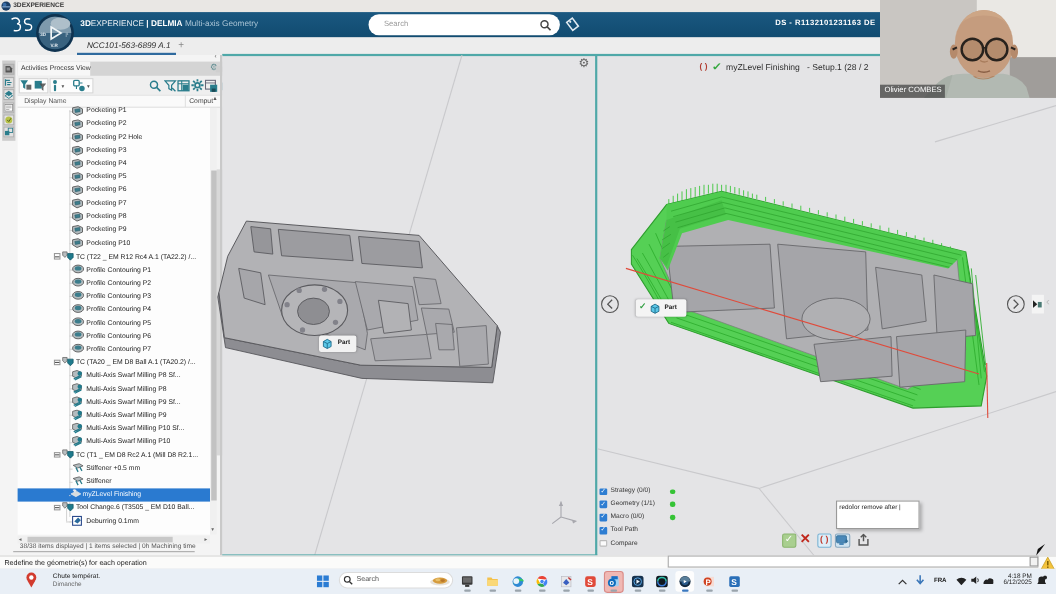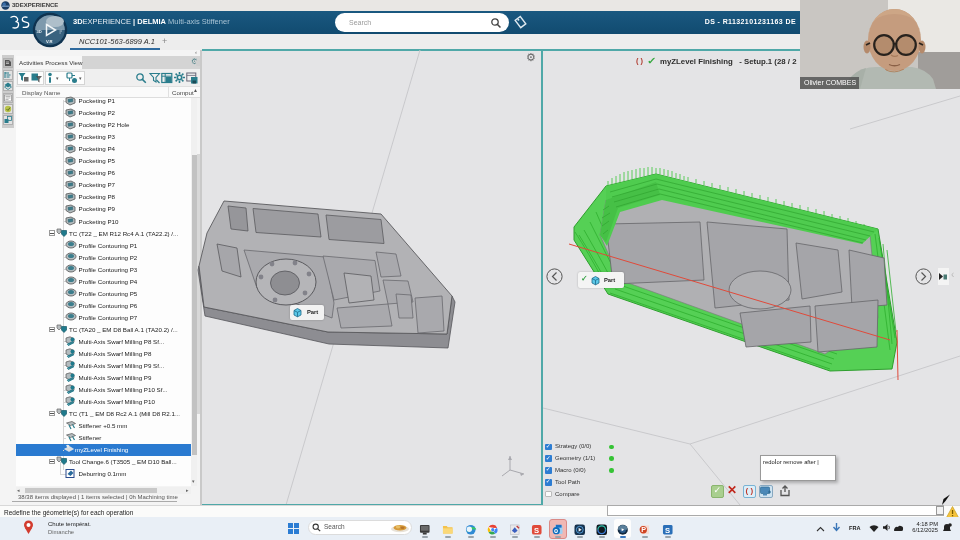--- a/index.html
+++ b/index.html
@@ -21,21 +21,21 @@
     </svg>
   <div class="abs t" style="left:12px;top:2px;font-size:6px;font-weight:bold;color:#3a3a3a;letter-spacing:0px">3DEXPERIENCE</div>
 </div>
 <div class="abs" id="bluebar">
 
   <svg class="abs" style="left:8px;top:4px" width="22" height="15" viewBox="0 0 22 15">
     <path d="M2.5 2.5 q5 -2.5 6.8 0.8 q1.2 2.6 -1.8 3.4 q3.4 0 3 3.4 q-.4 3.8 -6 2.6" fill="none" stroke="#fff" stroke-width="1.3"></path>
     <path d="M19.5 2.3 q-5.2 -1.2 -5.2 2.2 q0 2.2 3.4 2.6 q3.5 .4 3 3 q-.5 3 -6 2.2" fill="none" stroke="#fff" stroke-width="1.3"></path>
   </svg>
 
-  <div class="abs t" style="left:73px;top:6px;font-size:7.5px;color:#fff"><b>3D</b><span style="color:#e8eef3">EXPERIENCE</span>&nbsp;<b style="color:#fff">|&nbsp;DELMIA</b>&nbsp;<span style="color:#a8c3d4">Multi-axis Stiffener</span></div>
+  <div class="abs t" style="left:73px;top:6px;font-size:7.5px;color:#fff"><b>3D</b><span style="color:#e8eef3">EXPERIENCE</span>&nbsp;<b style="color:#fff">|&nbsp;DELMIA</b>&nbsp;<span style="color:#a8c3d4">Multi-axis Geometry</span></div>
 
   <div class="abs" style="left:335px;top:2px;width:174px;height:18.5px;background:#fff;border-radius:10px;"></div>
   <div class="abs t" style="left:349px;top:7.5px;font-size:7px;color:#999">Search</div>
   <svg class="abs" style="left:490px;top:5.5px" width="12" height="12" viewBox="0 0 12 12">
       <circle cx="5" cy="5" r="3.2" fill="none" stroke="#444" stroke-width="1.3"></circle>
       <path d="M7.5 7.5 L10.5 10.5" stroke="#444" stroke-width="1.5"></path>
     </svg>
   <svg class="abs" style="left:513px;top:4px" width="15" height="15" viewBox="0 0 15 15">
       <path d="M2 6 L6.5 1.5 L13 8 L8.5 12.5 Z" fill="none" stroke="#dfe9f0" stroke-width="1.4" transform="rotate(8 7 7)"></path>
       <circle cx="5.4" cy="4.8" r="1" fill="#dfe9f0"></circle>
@@ -460,21 +460,21 @@
       <g stroke="#2fa52f" stroke-width="0.7" fill="none">
         <path d="M50 52 L96 39 L314 92 M52 57 L97 44 L310 96 M54 62 L99 49 L306 100 M56 67 L100 54 L303 103"></path>
         <path d="M43 70 L49 66 M42 78 L50 73 M42 86 L49 81 M43 94 L48 90"></path>
       </g>
       <path d="M9 104 L330 200" fill="none" stroke="#e04a3a" stroke-width="1"></path>
       <path d="M337 190 L338 240" fill="none" stroke="#e04a3a" stroke-width="1"></path>
     </svg>
 
   <div class="abs t" style="left:636px;top:6px;font-size:7.5px;color:#b03a2e;font-weight:bold">( )</div>
   <div class="abs t" style="left:647px;top:4.5px;font-size:9.5px;color:#35a83f;font-weight:bold;transform:scaleX(1.2);transform-origin:left">✓</div>
-  <div class="abs t" style="left:660px;top:6.5px;font-size:7.8px;font-weight:bold;color:#2d2d2d">myZLevel Finishing&nbsp;&nbsp; - Setup.1 (28 / 2</div>
+  <div class="abs t" style="left:660px;top:6.5px;font-size:7.8px;font-weight:normal;color:#2d2d2d">myZLevel Finishing&nbsp;&nbsp; - Setup.1 (28 / 2</div>
 
   <svg class="abs" style="left:546px;top:218px" width="17" height="17" viewBox="0 0 17 17">
       <circle cx="8.5" cy="8.5" r="7.6" fill="none" stroke="#555" stroke-width="1"></circle>
       <path d="M10.5 4.5 L6.5 8.5 L10.5 12.5" fill="none" stroke="#555" stroke-width="1.2"></path>
     </svg>
   <svg class="abs" style="left:915px;top:218px" width="17" height="17" viewBox="0 0 17 17">
       <circle cx="8.5" cy="8.5" r="7.6" fill="none" stroke="#555" stroke-width="1"></circle>
       <path d="M6.5 4.5 L10.5 8.5 L6.5 12.5" fill="none" stroke="#555" stroke-width="1.2"></path>
     </svg>
   <div class="abs" style="left:938px;top:218px;width:11px;height:17px;background:#f4f4f4"></div>

